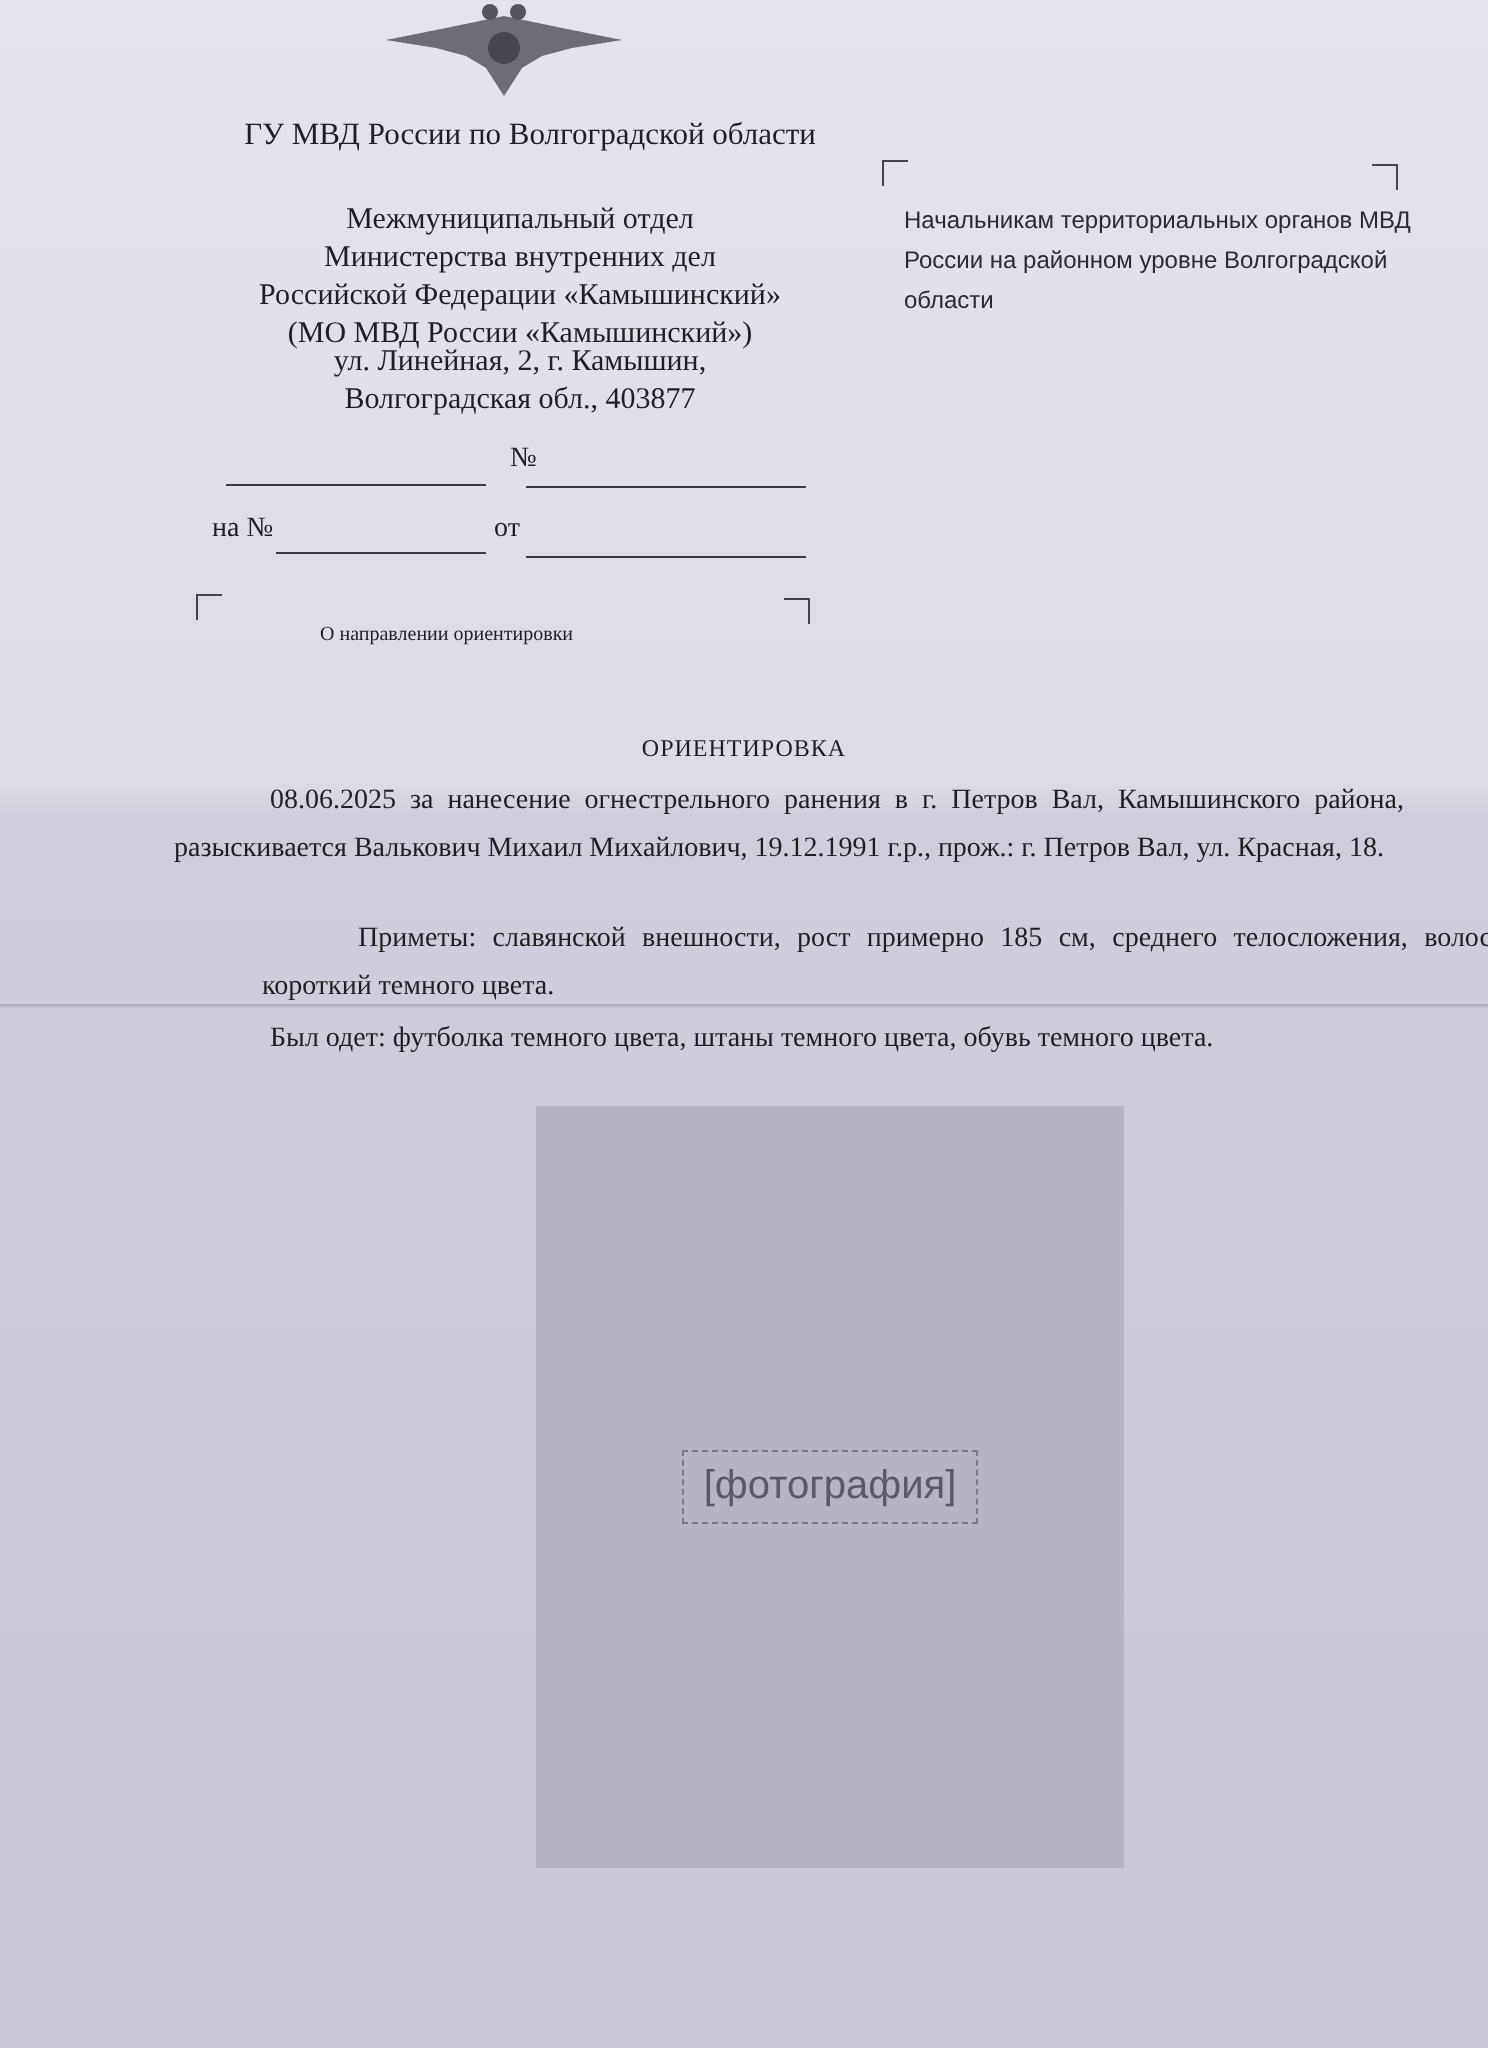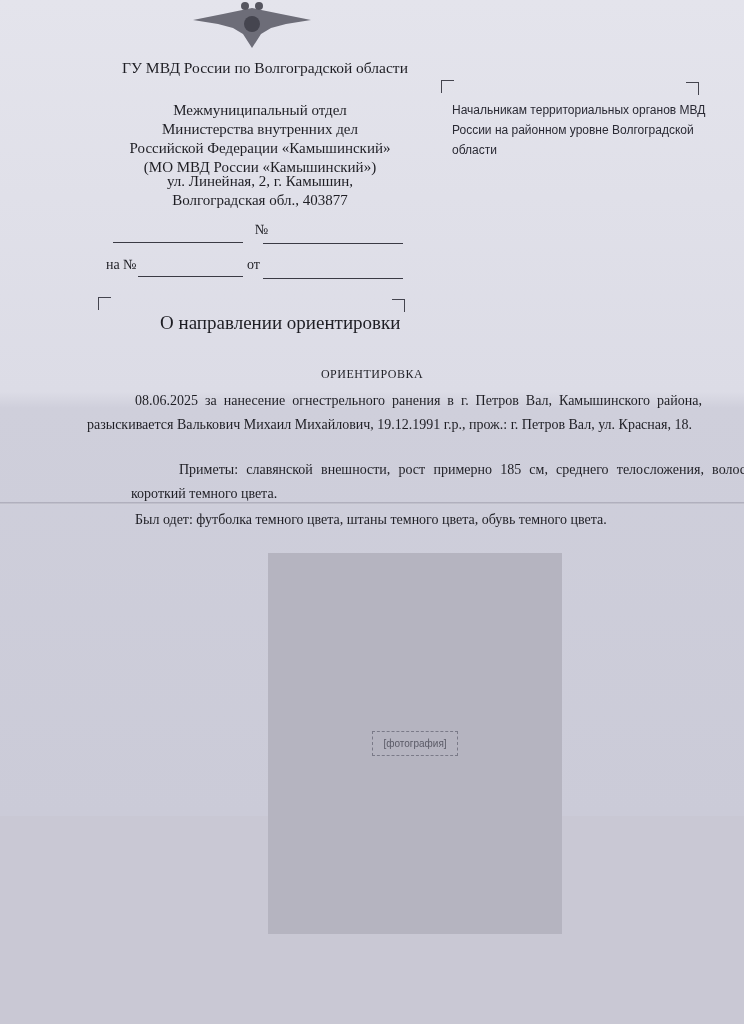--- a/index.html
+++ b/index.html
@@ -24,39 +24,39 @@
     .hdr-ministry { left: 105px; top: 58px; width: 320px; font-size: 15.5px; }
     .hdr-dept { left: 95px; top: 101px; width: 330px; }
     .hdr-addr { left: 120px; top: 172px; width: 280px; }
     .regline { position: absolute; height: 1px; background: #3a3a44; }
     .smalllabel { position: absolute; font-size: 14px; }
     .corner { position: absolute; width: 12px; height: 12px; border-color: #44444e; border-style: solid; }
     .addressee {
       position: absolute; left: 452px; top: 100px; width: 260px;
       font-family: "Liberation Sans", sans-serif; font-size: 12px; line-height: 20px; color: #2a2a34;
     }
-    .subject { position: absolute; left: 160px; top: 312px; font-size: 19px; }
+    .subject { position: absolute; left: 160px; top: 312px; font-size: 10px; }
     .title {
       position: absolute; left: 0; width: 744px; top: 367px; text-align: center;
       font-size: 12px; letter-spacing: 0.5px;
     }
     .para {
       position: absolute; left: 87px; width: 615px; font-size: 14px; line-height: 23.5px;
       text-align: justify; text-indent: 48px;
     }
     .p1 { top: 389px; }
     .p2 { top: 458px; margin-left: 44px; }
     .p3 { top: 508px; }
     .photo {
       position: absolute; left: 268px; top: 553px; width: 294px; height: 381px;
       background: #b5b4c0;
       display: flex; align-items: center; justify-content: center;
     }
     .photo-label {
-      font-family: "Liberation Sans", sans-serif; font-size: 10px; color: #5a5a66;
+      font-family: "Liberation Sans", sans-serif; font-size: 20px; color: #5a5a66;
       border: 1px dashed #7a7a88; padding: 6px 10px;
     }
   </style>
 </head>
 <body>
 
 <div class="page">
   <div class="fold"></div>
 
   <svg class="emblem" viewBox="0 0 138 50">

